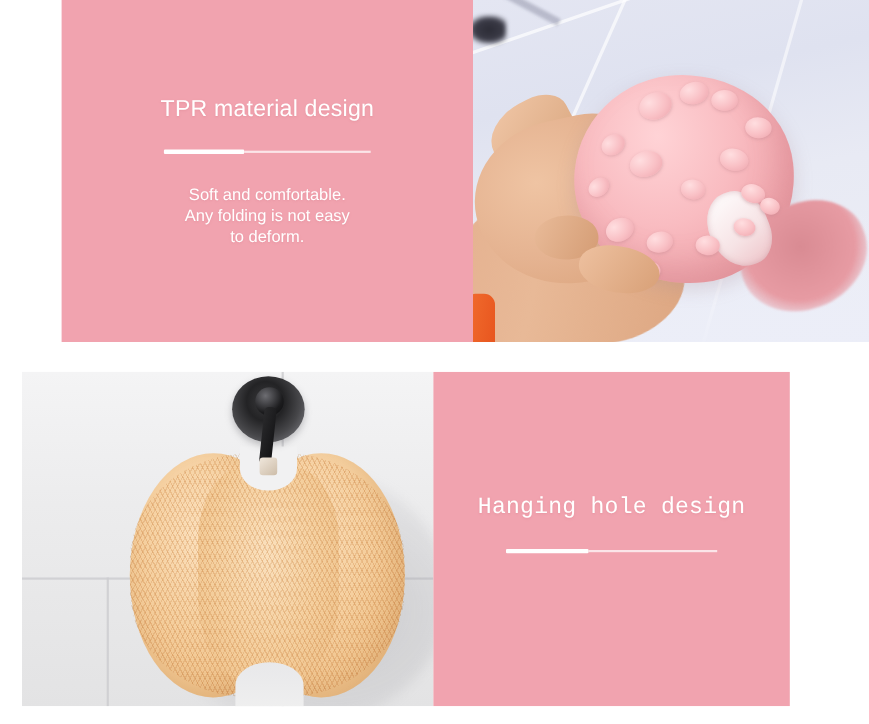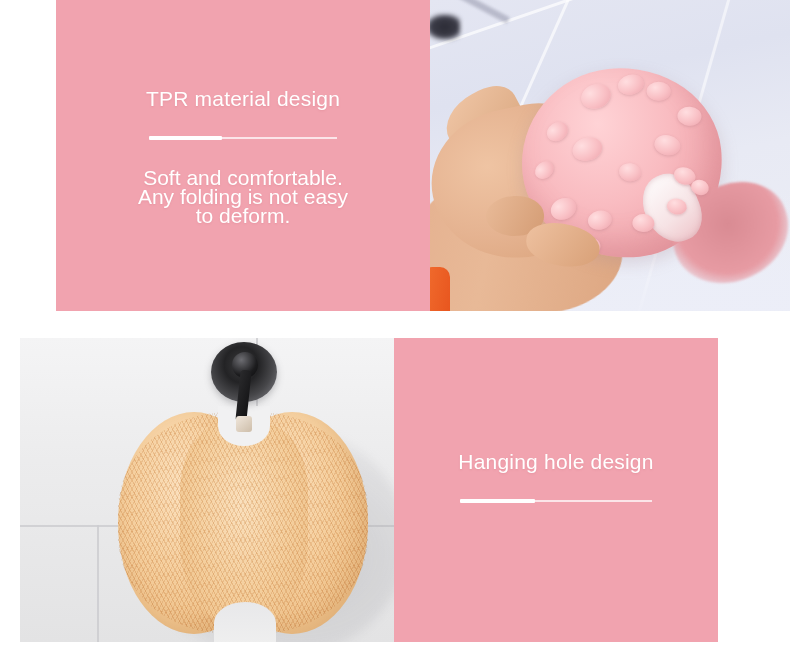--- a/index.html
+++ b/index.html
@@ -22,21 +22,21 @@
 
   
   .pink-panel{
     background:#f1a3af;
     display:flex;flex-direction:column;
     align-items:center;justify-content:center;
     color:#ffffff;
     position:relative;
   }
   #panel-tpr{width:374px;}
-  #panel-hanging{width:324px;}
+  #panel-hanging{width:324px;font-family:Liberation Mono, monospace;}
 
   .panel-inner{
     width:100%;
     display:flex;flex-direction:column;align-items:center;
   }
 
   .panel-title{
     font-size:21px;
     font-weight:400;
     letter-spacing:.2px;
@@ -61,21 +61,21 @@
     background:#ffffff;
     border-radius:1px;
   }
   .divider .seg-light{
     height:2px;
     flex:1;
     background:rgba(255,255,255,.72);
   }
 
   .panel-body{
-    font-size:21px;
+    font-size:15px;
     line-height:19px;
     text-align:center;
     color:#ffffff;
     text-shadow:0 1px 2px rgba(220,130,145,.40);
     white-space:pre-line;
   }
 
   
   #photo-hand{
     width:376px;

